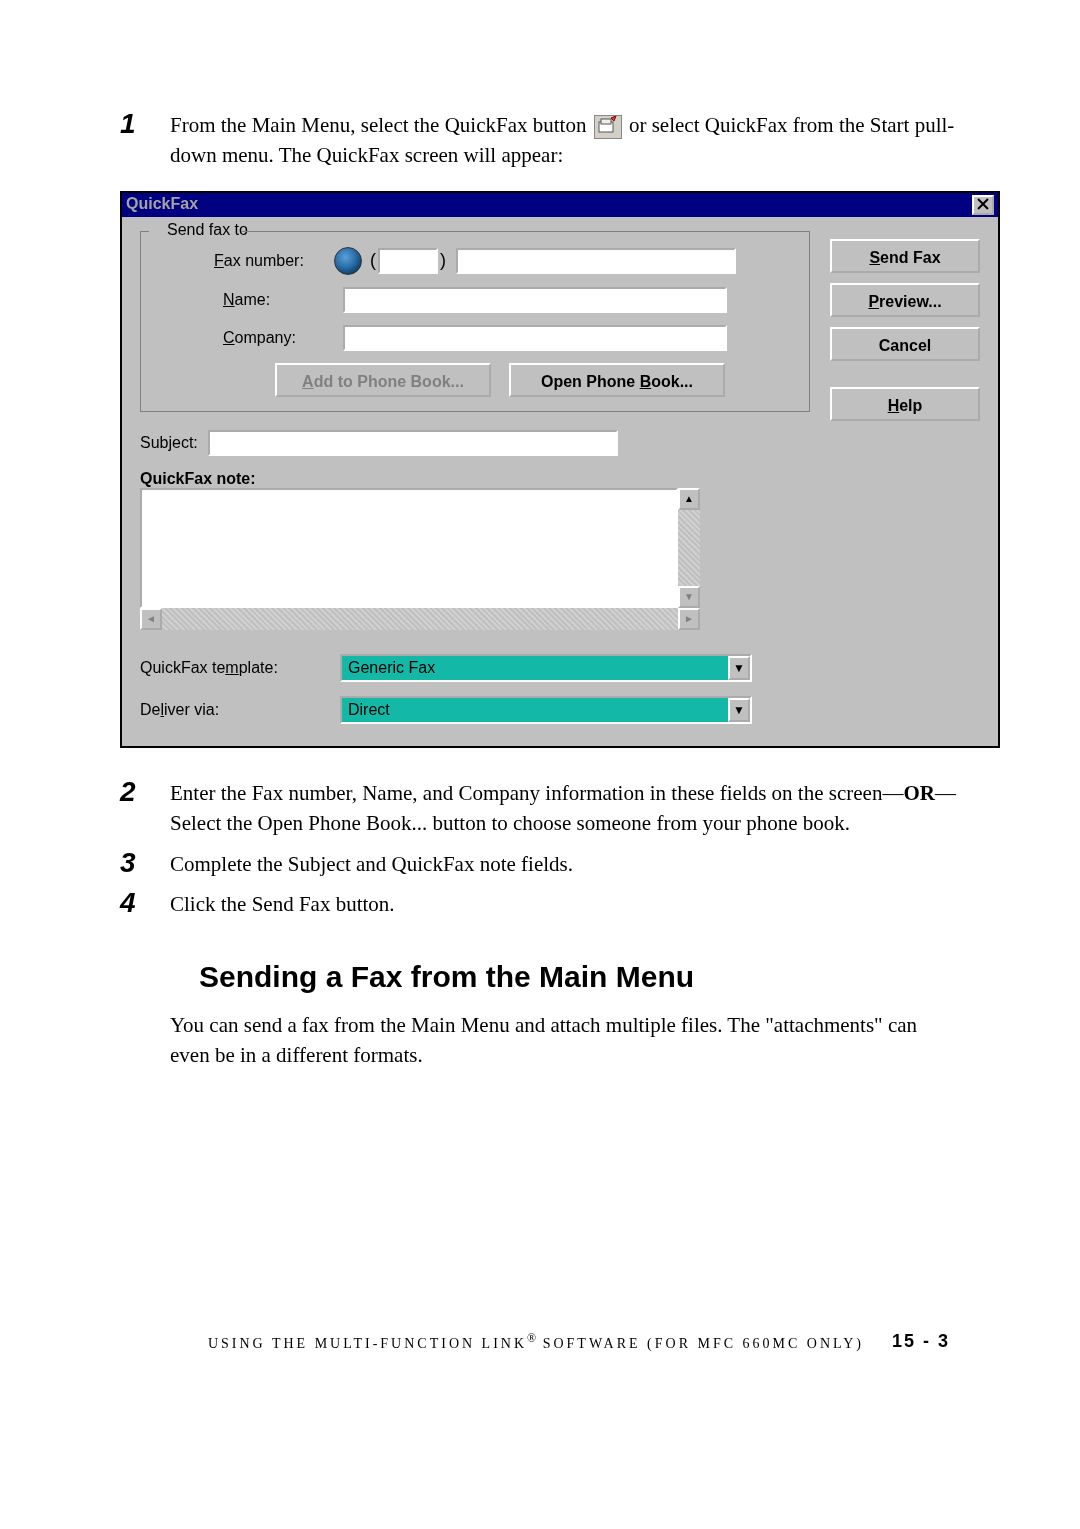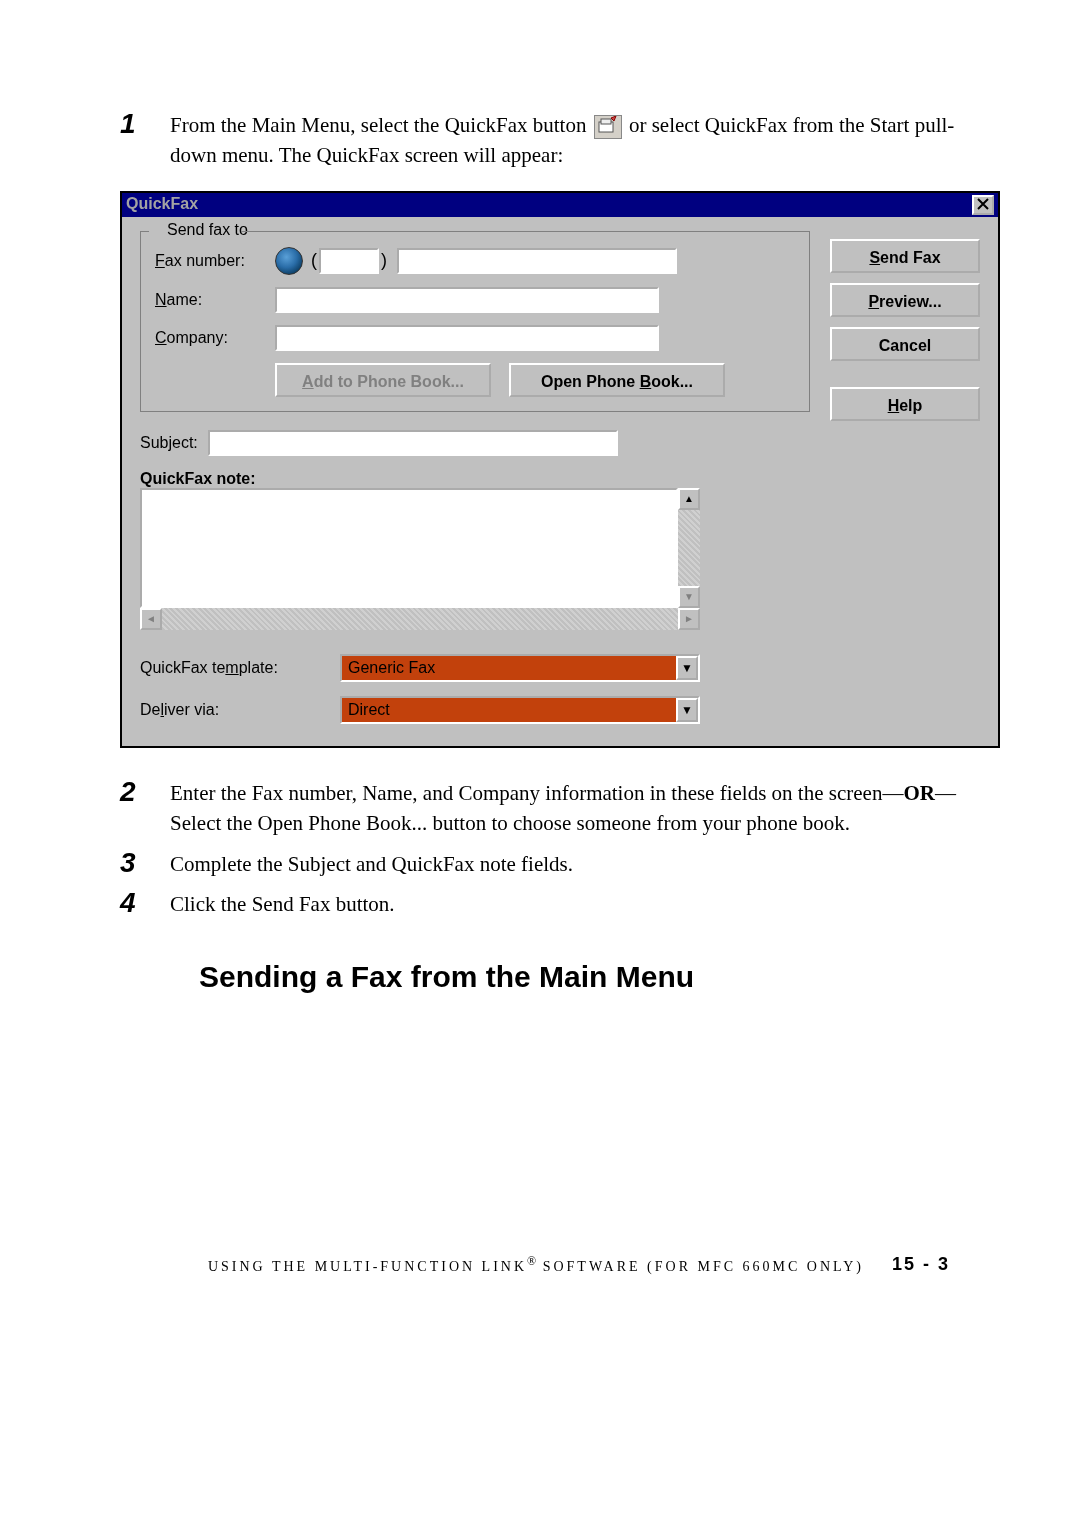--- a/index.html
+++ b/index.html
@@ -118,20 +118,21 @@
     position: absolute;
     top: -10px;
     left: 22px;
     background: #c0c0c0;
     padding: 0 4px;
   }
   .form-row {
     display: flex;
     align-items: center;
     margin-bottom: 12px;
+    justify-content: center;
   }
   .form-label {
     width: 120px;
   }
   .form-label .ul { text-decoration: underline; }
   .win-input {
     border: 2px inset #fff;
     background: #fff;
     height: 26px;
     padding: 2px 4px;
@@ -212,23 +213,23 @@
   .hscroll .scroll-btn { width: 22px; height: 22px; }
   .combo-row {
     display: flex;
     align-items: center;
     margin-top: 24px;
   }
   .combo-label { width: 200px; }
   .combo-label .ul { text-decoration: underline; }
   .win-combo {
     display: flex;
-    width: 360px;
+    width: 412px;
     border: 2px inset #fff;
-    background: #c2410c;
+    background: #14b8a6;
     height: 28px;
     align-items: center;
   }
   .combo-text { flex:1; padding: 0 6px; }
   .combo-arrow {
     width: 22px;
     height: 24px;
     border: 2px outset #fff;
     background: #c0c0c0;
     text-align: center;
@@ -399,20 +400,21 @@
     <div class="step-num">3</div>
     <div class="step-text">Complete the Subject and QuickFax note fields.</div>
   </div>
 
   <div class="step-row">
     <div class="step-num">4</div>
     <div class="step-text">Click the Send Fax button.</div>
   </div>
 
   <h2>Sending a Fax from the Main Menu</h2>
+  <div class="body-para">You can send a fax from the Main Menu and attach multiple files. The "attachments" can even be in a different formats.</div>
 
   <div class="footer">
     <span class="footer-text">
       <span>USING THE MULTI-FUNCTION LINK</span><span class="footer-sup">®</span><span> SOFTWARE (FOR MFC 660MC ONLY)</span>
     </span>
     <span class="footer-page">15 - 3</span>
   </div>
 
 </div>
 

